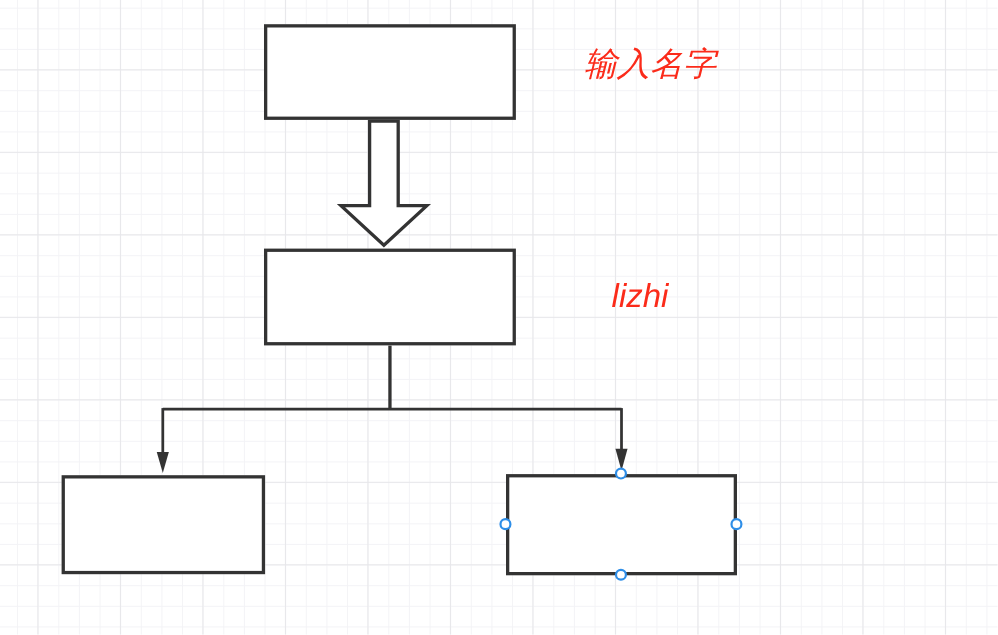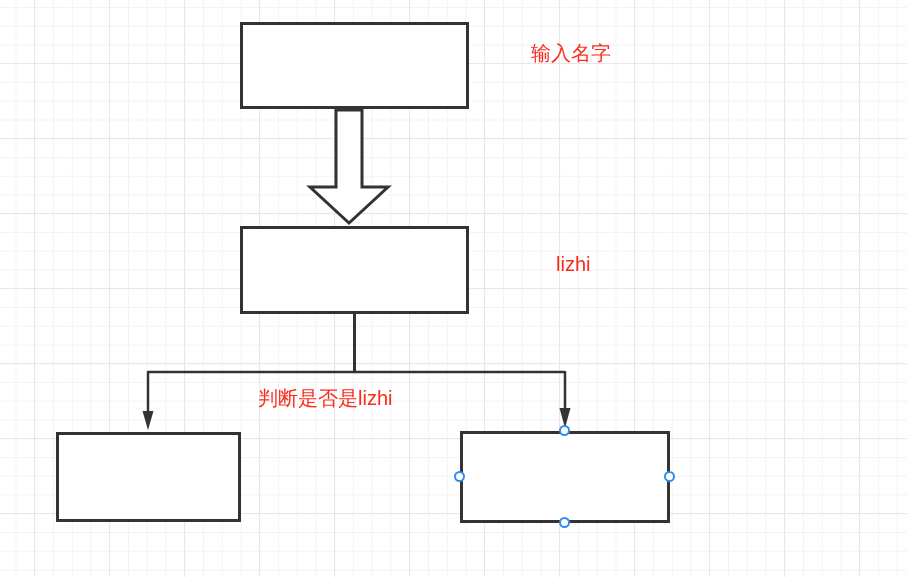--- a/index.html
+++ b/index.html
@@ -50,24 +50,25 @@
     background: #ffffff;
     border: 2px solid #2e8ee8;
   }
   .handle-top    { left: 559px; top: 425px; }
   .handle-left   { left: 454px; top: 471px; }
   .handle-right  { left: 664px; top: 471px; }
   .handle-bottom { left: 559px; top: 517px; }
   .annotation {
     position: absolute;
     color: #fb2b1a;
-    font-size: 20px;
+    font-size: 30px;
     line-height: 1.1;
     white-space: nowrap;
     font-weight: 400;
+    font-style: italic;
   }
   .ann-input  { left: 531px; top: 42px;  }
   .ann-lizhi  { left: 556px; top: 253px; }
   .ann-judge  { left: 258px; top: 387px; }
 </style>
 </head>
 <body>
 
 <div class="canvas">
 
@@ -98,15 +99,14 @@
   <div class="node node-bottom-left"></div>
   <div class="node node-bottom-right"></div>
 
   <div class="handle handle-top"></div>
   <div class="handle handle-left"></div>
   <div class="handle handle-right"></div>
   <div class="handle handle-bottom"></div>
 
   <div class="annotation ann-input">输入名字</div>
   <div class="annotation ann-lizhi">lizhi</div>
-  <div class="annotation ann-judge">判断是否是lizhi</div>
 
 </div>
 
 </body></html>

